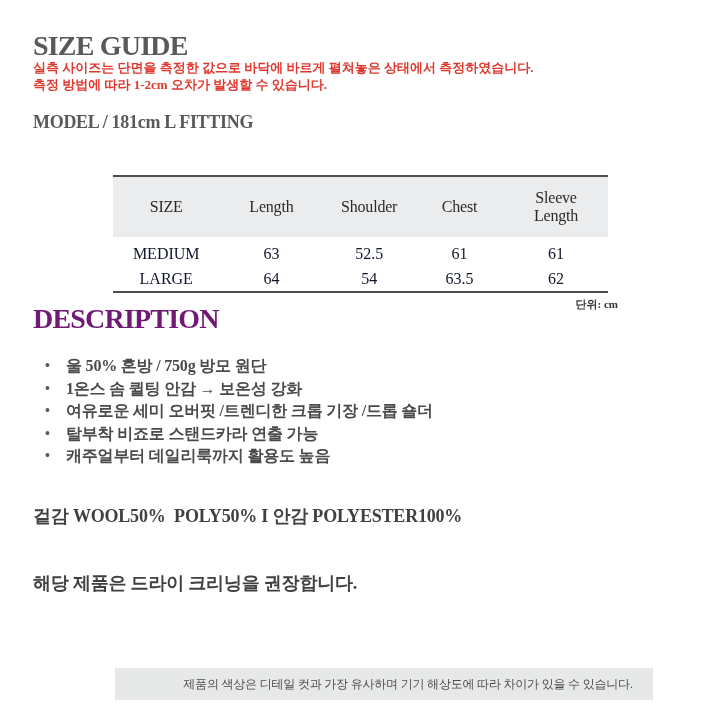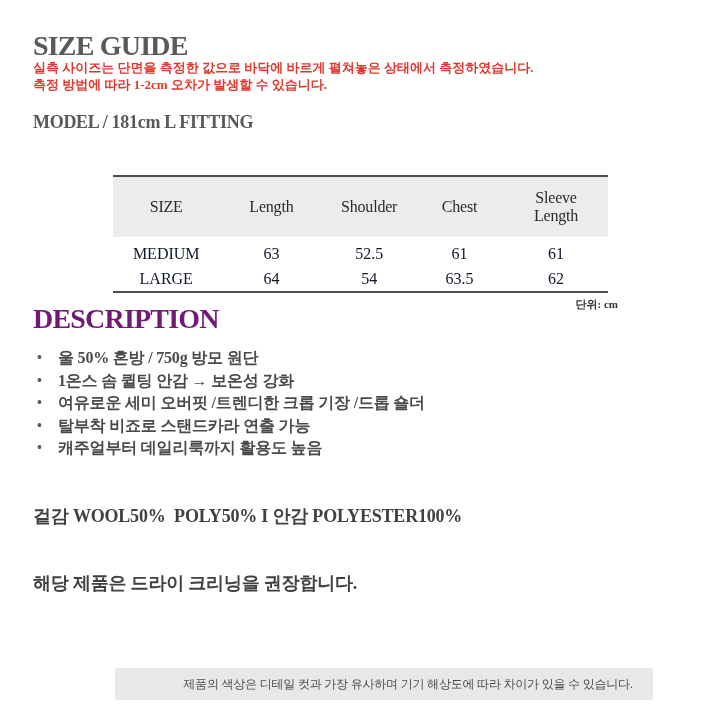--- a/index.html
+++ b/index.html
@@ -38,21 +38,21 @@
   tbody tr:first-child td{padding-top:4px;}
   td{
     height:25px;font-size:16px;font-weight:400;color:#0f172a;
     text-align:center;padding:0;
   }
   .unit-note{
     text-align:right;font-size:11px;font-weight:700;color:#333333;
     margin-top:4px;margin-right:-10px;
   }
   .bullets{
-    position:absolute;left:36px;top:347px;margin:0;padding:0;list-style:none;
+    position:absolute;left:36px;top:347px;margin:8px;padding:0;list-style:none;
   }
   .bullets li{
     position:relative;padding-left:22px;
     font-size:16px;font-weight:700;color:#4a4a4a;
     line-height:22.5px;letter-spacing:-0.2px;
   }
   .bullets li::before{
     content:"\2022";
     position:absolute;left:1px;top:0;
     font-size:14px;color:#5a5a5a;

